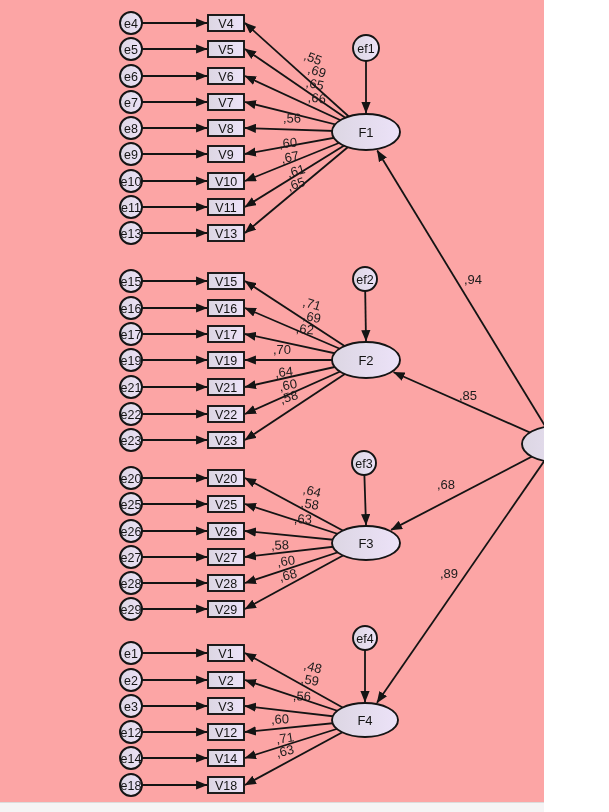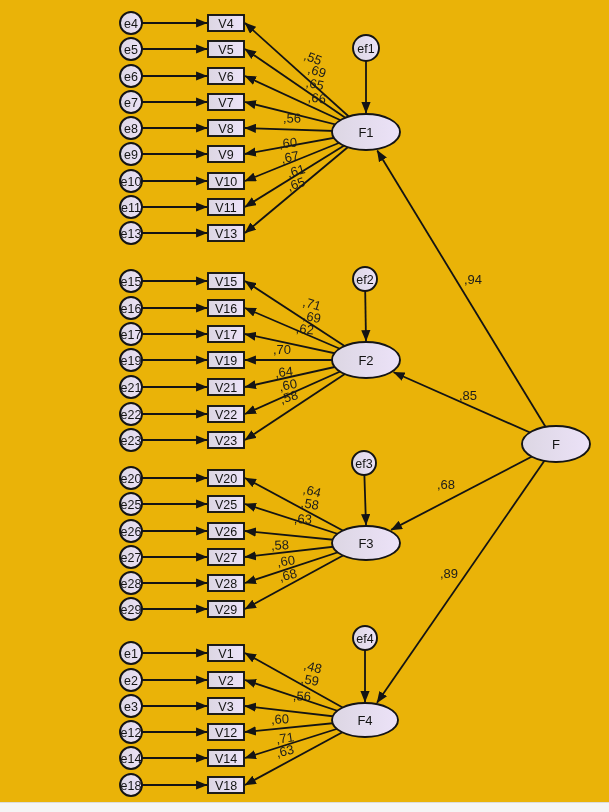--- a/index.html
+++ b/index.html
@@ -1,16 +1,16 @@
 <!DOCTYPE html>
 <html><head>
 <meta charset="utf-8">
 <style>
   html,body{margin:0;padding:0;background:#ffffff;}
-  #stage{position:relative;width:609px;height:812px;background:#eab308;overflow:hidden;
+  #stage{position:relative;width:544px;height:812px;background:#fca5a5;overflow:hidden;
          font-family:"Liberation Sans",sans-serif;}
   svg{display:block;}
   .edge{stroke:#141414;stroke-width:1.8;fill:none;}
   .node{fill:url(#nodeGrad);stroke:#141414;stroke-width:1.9;}
   .nlabel{font-family:"Liberation Sans",sans-serif;font-size:12.5px;fill:#141414;
           text-anchor:middle;dominant-baseline:central;}
   .flabel{font-family:"Liberation Sans",sans-serif;font-size:13px;fill:#141414;
           text-anchor:middle;dominant-baseline:central;}
   .loading{font-family:"Liberation Sans",sans-serif;font-size:13px;fill:#1c1c1c;
            text-anchor:middle;dominant-baseline:central;}

